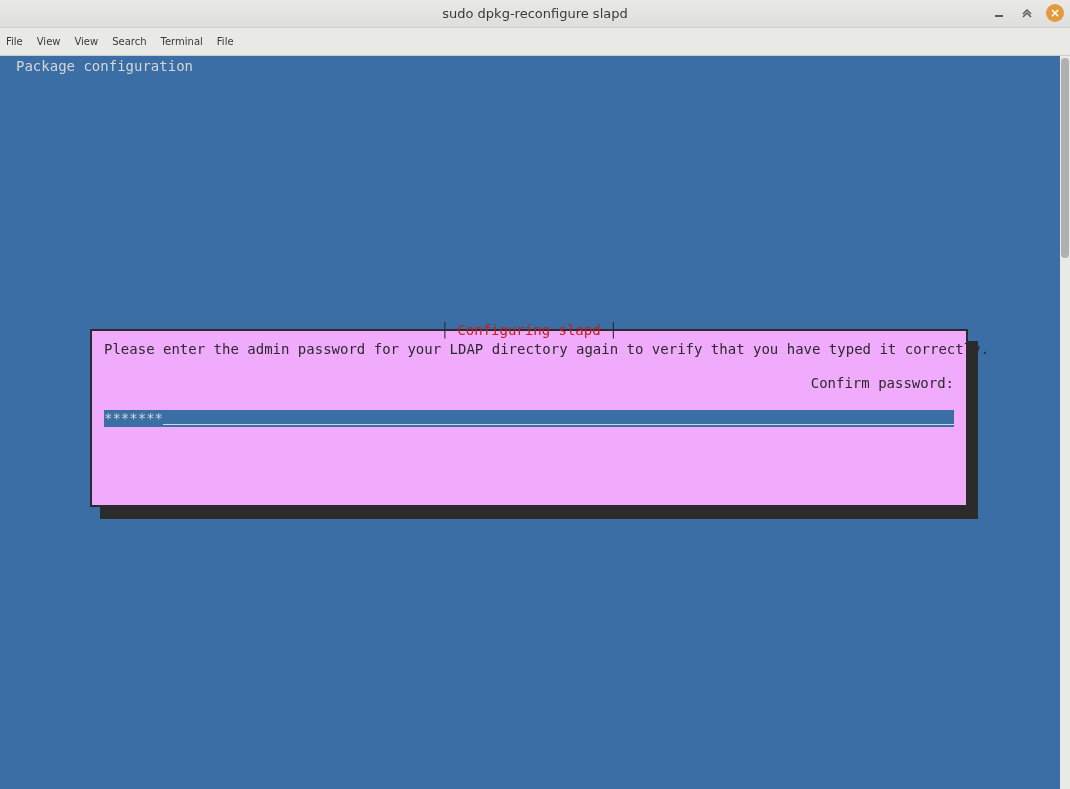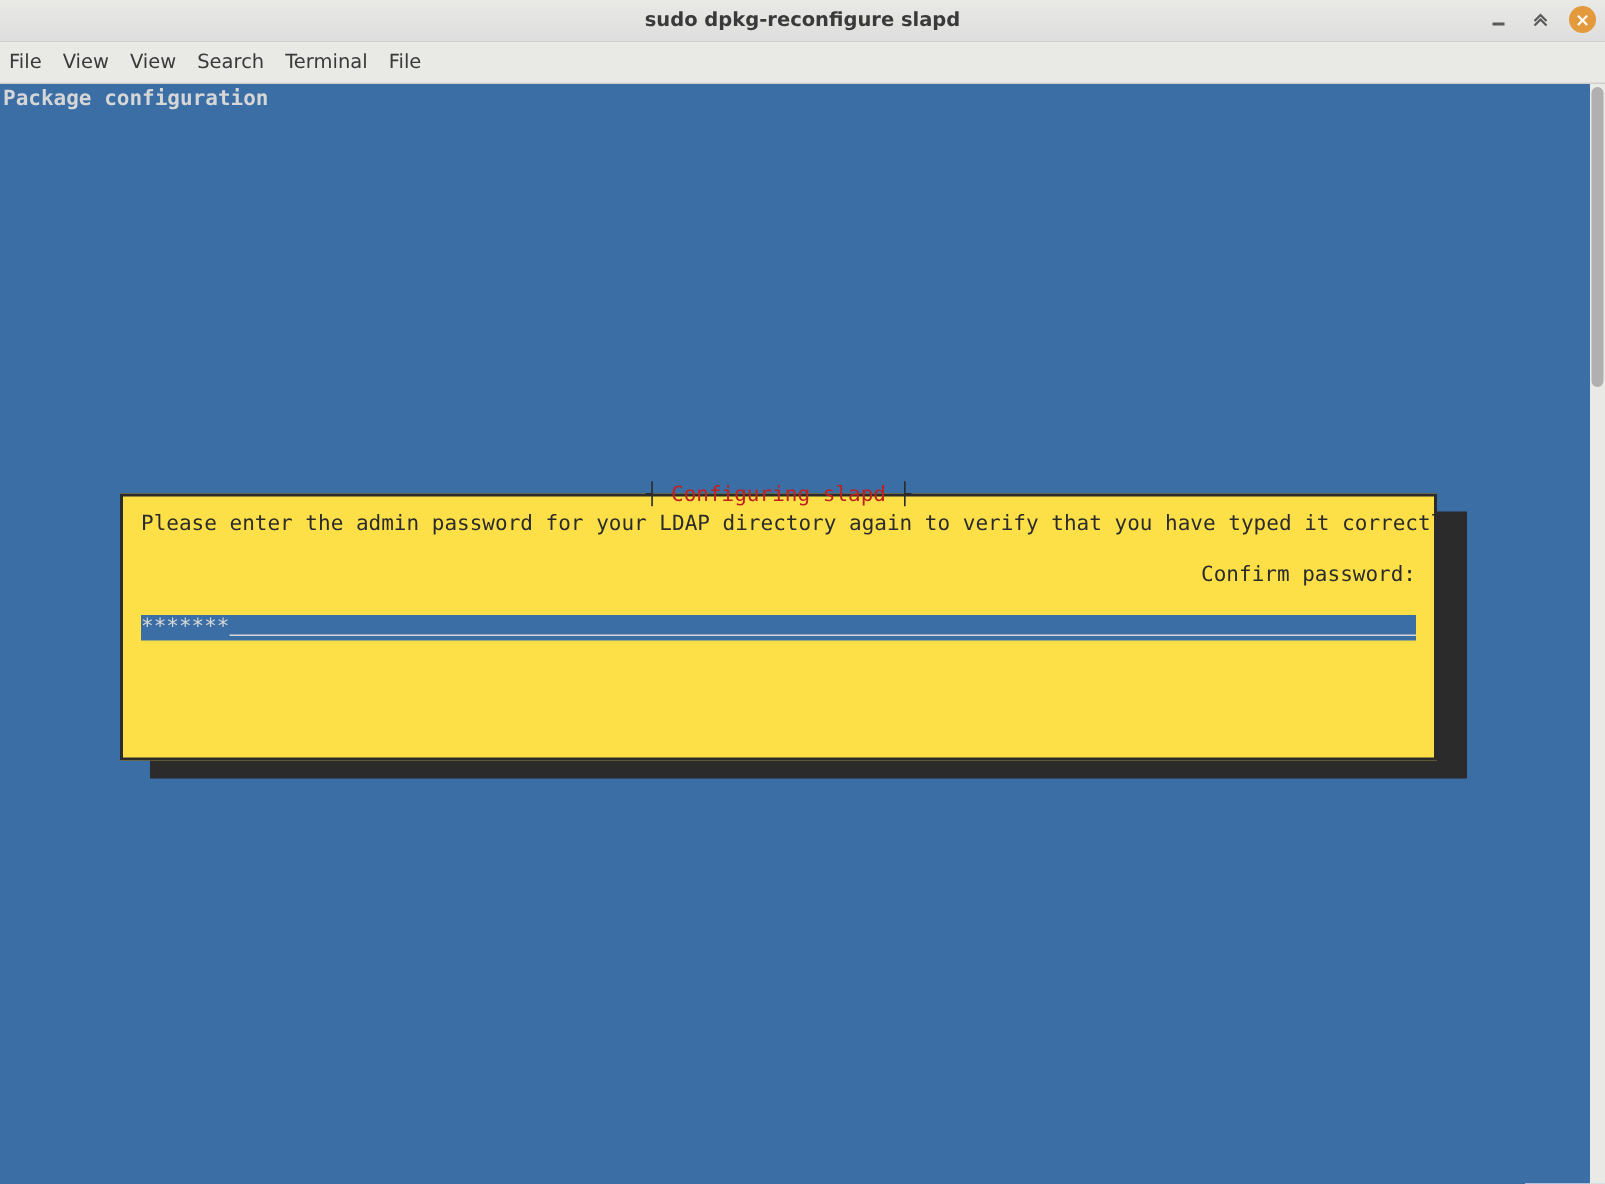--- a/index.html
+++ b/index.html
@@ -1,39 +1,39 @@
 <!DOCTYPE html>
 <html><head>
 <meta charset="utf-8">
 <style>
   * { box-sizing: border-box; margin: 0; padding: 0; }
   html, body { width: 1070px; height: 789px; overflow: hidden; font-family: "DejaVu Sans", "Liberation Sans", Arial, sans-serif; background: #ffffff; }
   .window { width: 1070px; height: 789px; display: flex; flex-direction: column; }
   
   .titlebar { height: 28px; background: linear-gradient(to bottom, #e9e9e6, #dedede); display: flex; align-items: center; position: relative; font-size: 13px; color: #3a3a3a; border-bottom: 1px solid #cfcfcf; }
-  .titlebar .title { position: absolute; left: 0; right: 0; text-align: center; font-weight: 700; }
+  .titlebar .title { position: absolute; left: 0; right: 0; text-align: center; font-weight: 400; }
   .win-controls { position: absolute; right: 6px; top: 4px; display: flex; gap: 10px; align-items: center; }
   .win-btn { width: 18px; height: 18px; display: inline-flex; align-items: center; justify-content: center; font-size: 11px; color: #5a5a5a; }
   .win-btn.min::before { content: ""; display: block; width: 8px; height: 2px; background: #5a5a5a; position: relative; top: 3px; }
   .win-btn.max { font-size: 10px; }
   .win-btn.max svg { width: 10px; height: 10px; }
   .win-btn.close { width: 18px; height: 18px; border-radius: 50%; background: #e39a3c; color: #fff; font-weight: bold; font-size: 12px; line-height: 1; }
   
-  .menubar { height: 28px; background: #e9e9e6; display: flex; align-items: center; padding: 0 6px; gap: 14px; font-size: 13px; color: #3a3a3a; border-bottom: 1px solid #cfcfcf; }
+  .menubar { height: 28px; background: #e9e9e6; display: flex; align-items: center; padding: 0 6px; gap: 14px; font-size: 10px; color: #3a3a3a; border-bottom: 1px solid #cfcfcf; }
   .menubar .menu-item { cursor: default; }
   
   .term-wrap { flex: 1 1 auto; position: relative; display: flex; }
   .terminal { flex: 1 1 auto; background: #3a6ea5; position: relative; font-family: "DejaVu Sans Mono","Liberation Mono","Courier New",monospace; font-size: 14px; line-height: 17px; color: #d6d6d6; letter-spacing: 0px; }
-  .term-text { position: absolute; left: 2px; top: 2px; white-space: pre; font-weight: bold; }
+  .term-text { position: absolute; left: 16px; top: 2px; white-space: pre; }
   
   .scrollbar { width: 10px; background: #e9e9e6; position: relative; }
   .scroll-thumb { position: absolute; left: 1px; right: 1px; top: 2px; height: 200px; background: #b0b0b0; border-radius: 4px; }
   
   .dlg-shadow { position: absolute; left: 100px; top: 285px; width: 878px; height: 178px; background: #2b2b2b; }
-  .dlg { position: absolute; left: 80px; top: 273px; width: 878px; height: 178px; background: #fde047; border: 2px solid #2b2b2b; color: #2b2b2b; }
+  .dlg { position: absolute; left: 90px; top: 273px; width: 878px; height: 178px; background: #f0abfc; border: 2px solid #2b2b2b; color: #2b2b2b; }
   .dlg-title { position: absolute; top: -9px; left: 0; right: 0; text-align: center; white-space: pre; }
   .dlg-title .tline { color: #2b2b2b; }
   .dlg-title .ttext { color: #c02020; }
   .dlg-body { position: absolute; left: 12px; right: 12px; top: 10px; white-space: pre; text-align: right; }
   .pw-field { position: absolute; left: 12px; top: 79px; right: 12px; height: 17px; background: #3a6ea5; color: #d6d6d6; white-space: pre; overflow: hidden; }
   .pw-text { }
   .pw-underline { text-decoration: underline; }
   .ok-btn { position: absolute; left: 0; right: 0; top: 114px; text-align: center; white-space: pre; }
 </style>
 </head>

